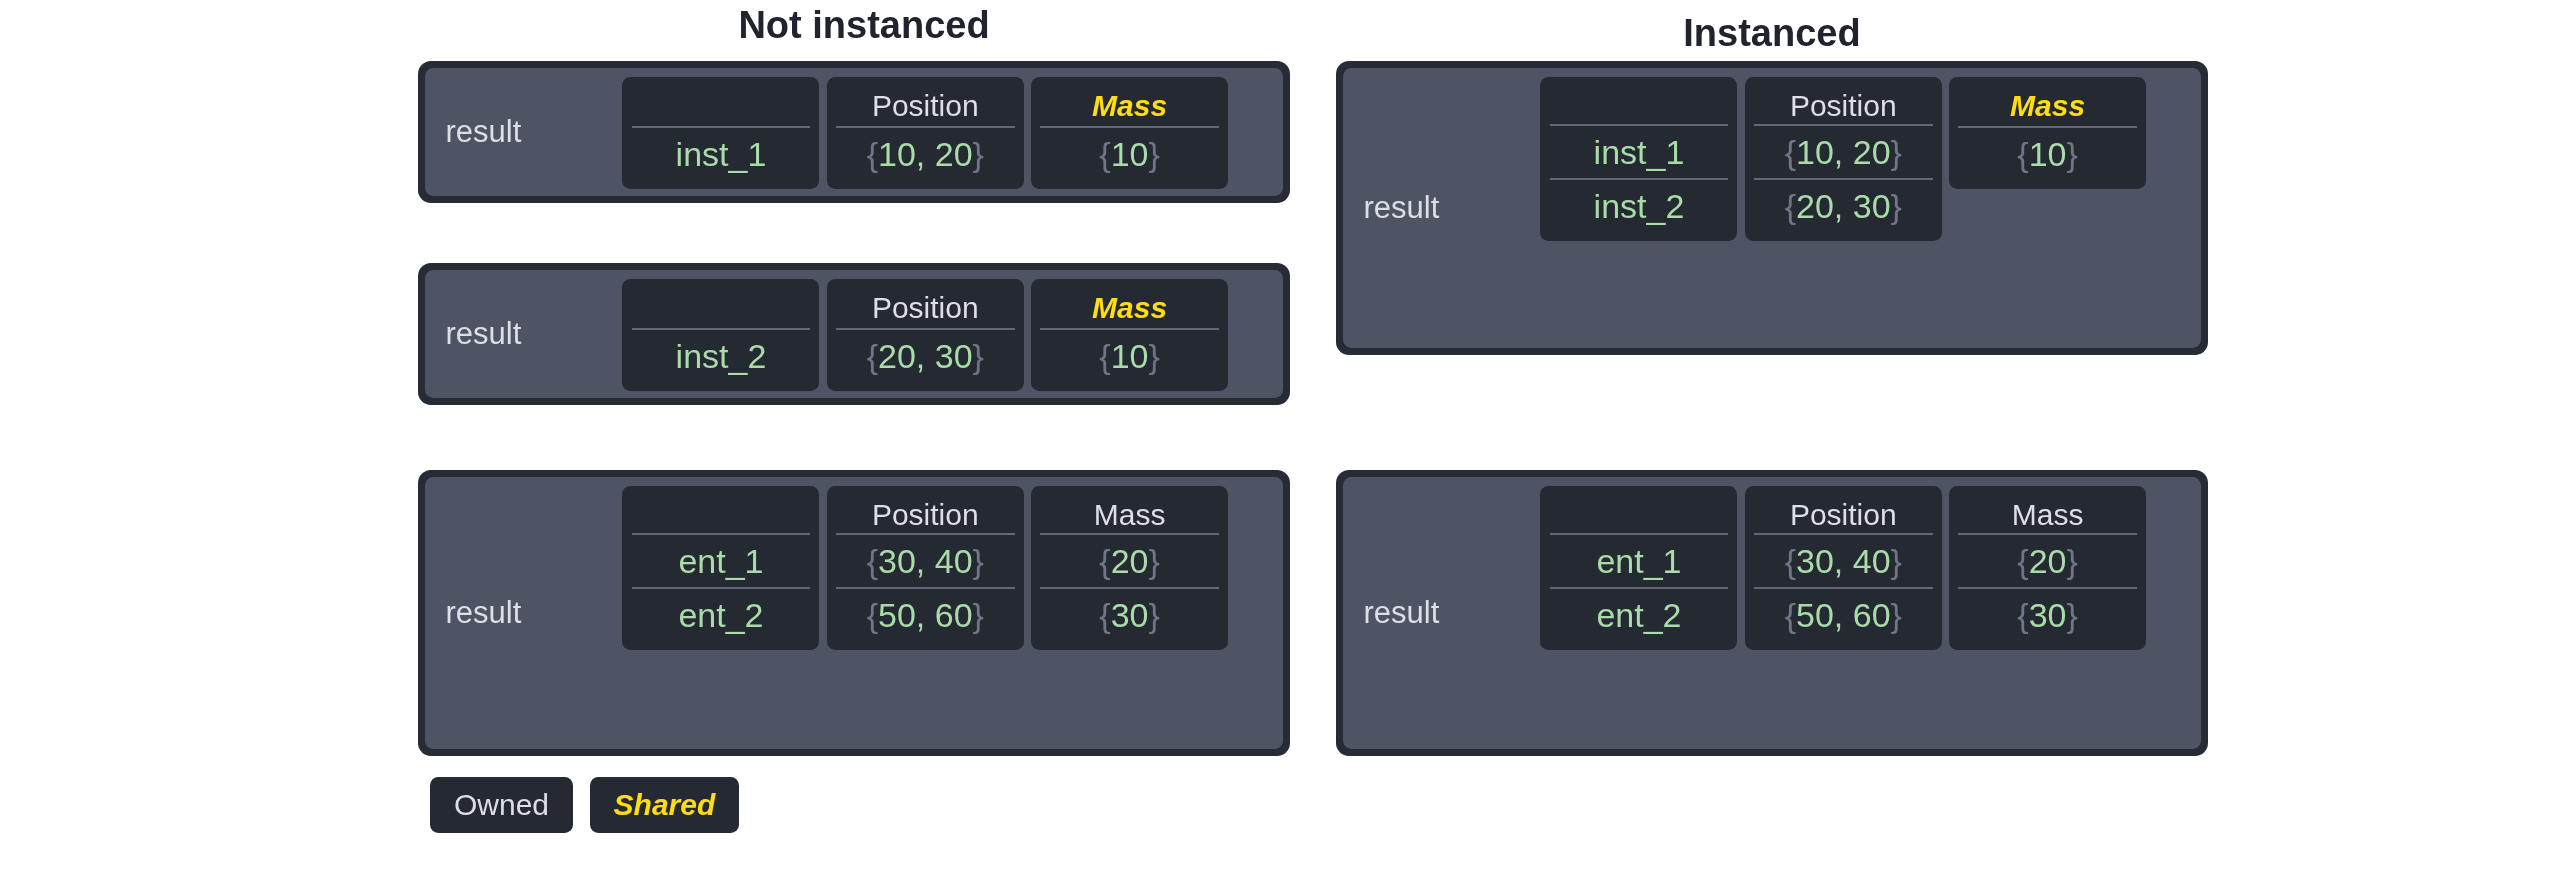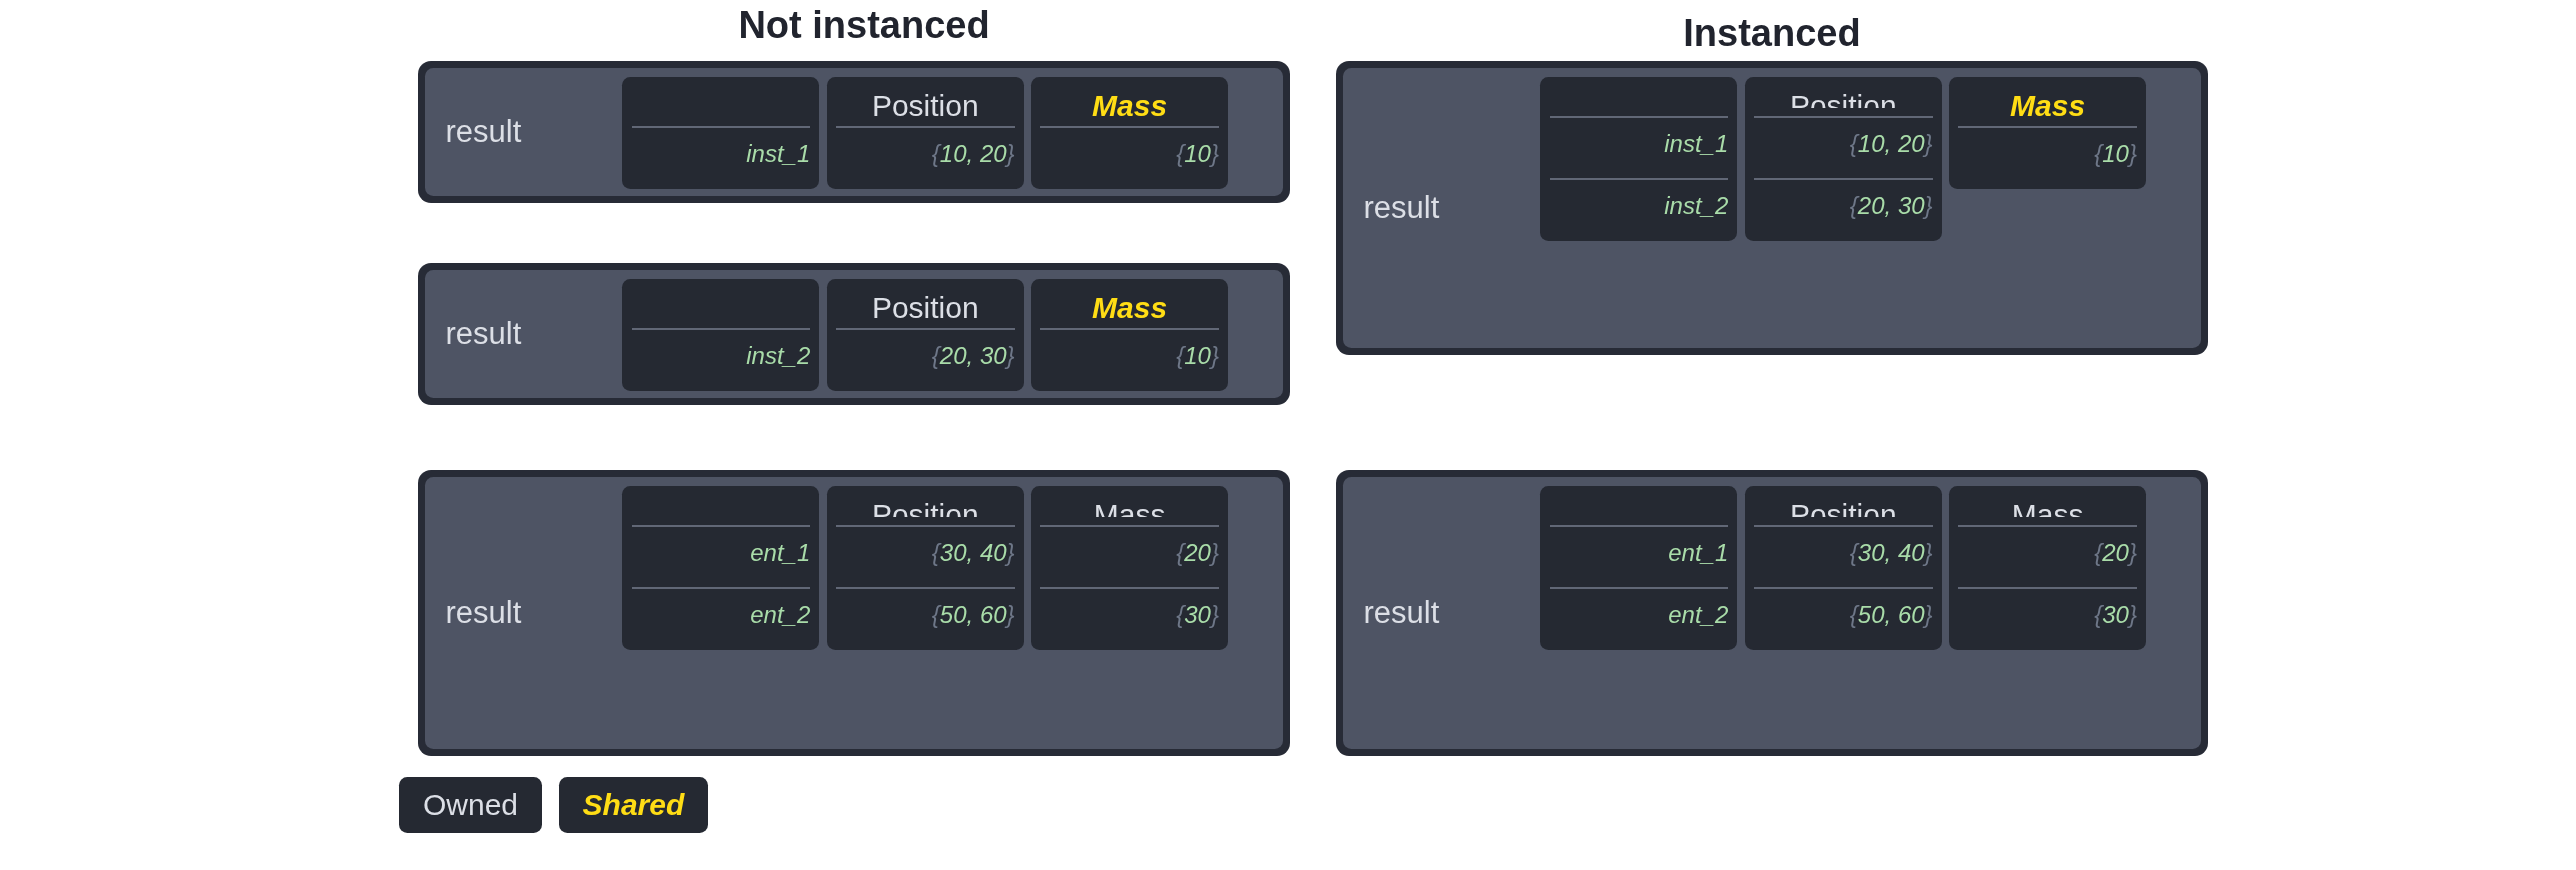--- a/index.html
+++ b/index.html
@@ -73,44 +73,42 @@
 
   
   .col {
     background: #252932;
     border-radius: 8.3px;
     box-sizing: border-box;
     display: flex;
     flex-direction: column;
     padding: 6.4px 9.2px 9.2px 9.2px;
     align-items: stretch;
-    gap: 8px;
   }
 
   .col-head {
     font-size: 30px;
     text-align: center;
     height: 44px;
     line-height: 44px;
     white-space: nowrap;
     overflow: hidden;
   }
   .col-head.owned  { color: #dcdfe6; }
   .col-head.shared { color: #ffdd15; font-style: italic; font-weight: bold; }
   .col-head.blank  { color: transparent; }
 
   .cell {
-    font-size: 24px;
-    text-align: right;
+    font-size: 34px;
+    text-align: center;
     height: 52px;
     line-height: 52px;
     border-top: 2.8px solid #616776;
     white-space: nowrap;
     color: #a9dca9;
-    font-style: italic;
   }
   .cell .brace { color: #6e7788; }
 
   
   .legend {
     position: absolute;
     display: flex;
     flex-direction: row;
     gap: 16.5px;
   }
@@ -233,17 +231,17 @@
         </div>
         <div class="col" style="width: 197px; height: 164px;">
           <div class="col-head owned">Mass</div>
           <div class="cell"><span class="brace">{</span><span>20</span><span class="brace">}</span></div>
           <div class="cell"><span class="brace">{</span><span>30</span><span class="brace">}</span></div>
         </div>
       </div>
     </div>
   </div>
 
-<div class="legend" style="left:399px; top:777px;">
+<div class="legend" style="left:430px; top:777px;">
   <div class="legend-chip owned">Owned</div>
   <div class="legend-chip shared">Shared</div>
 </div>
 
 
 </body></html>

